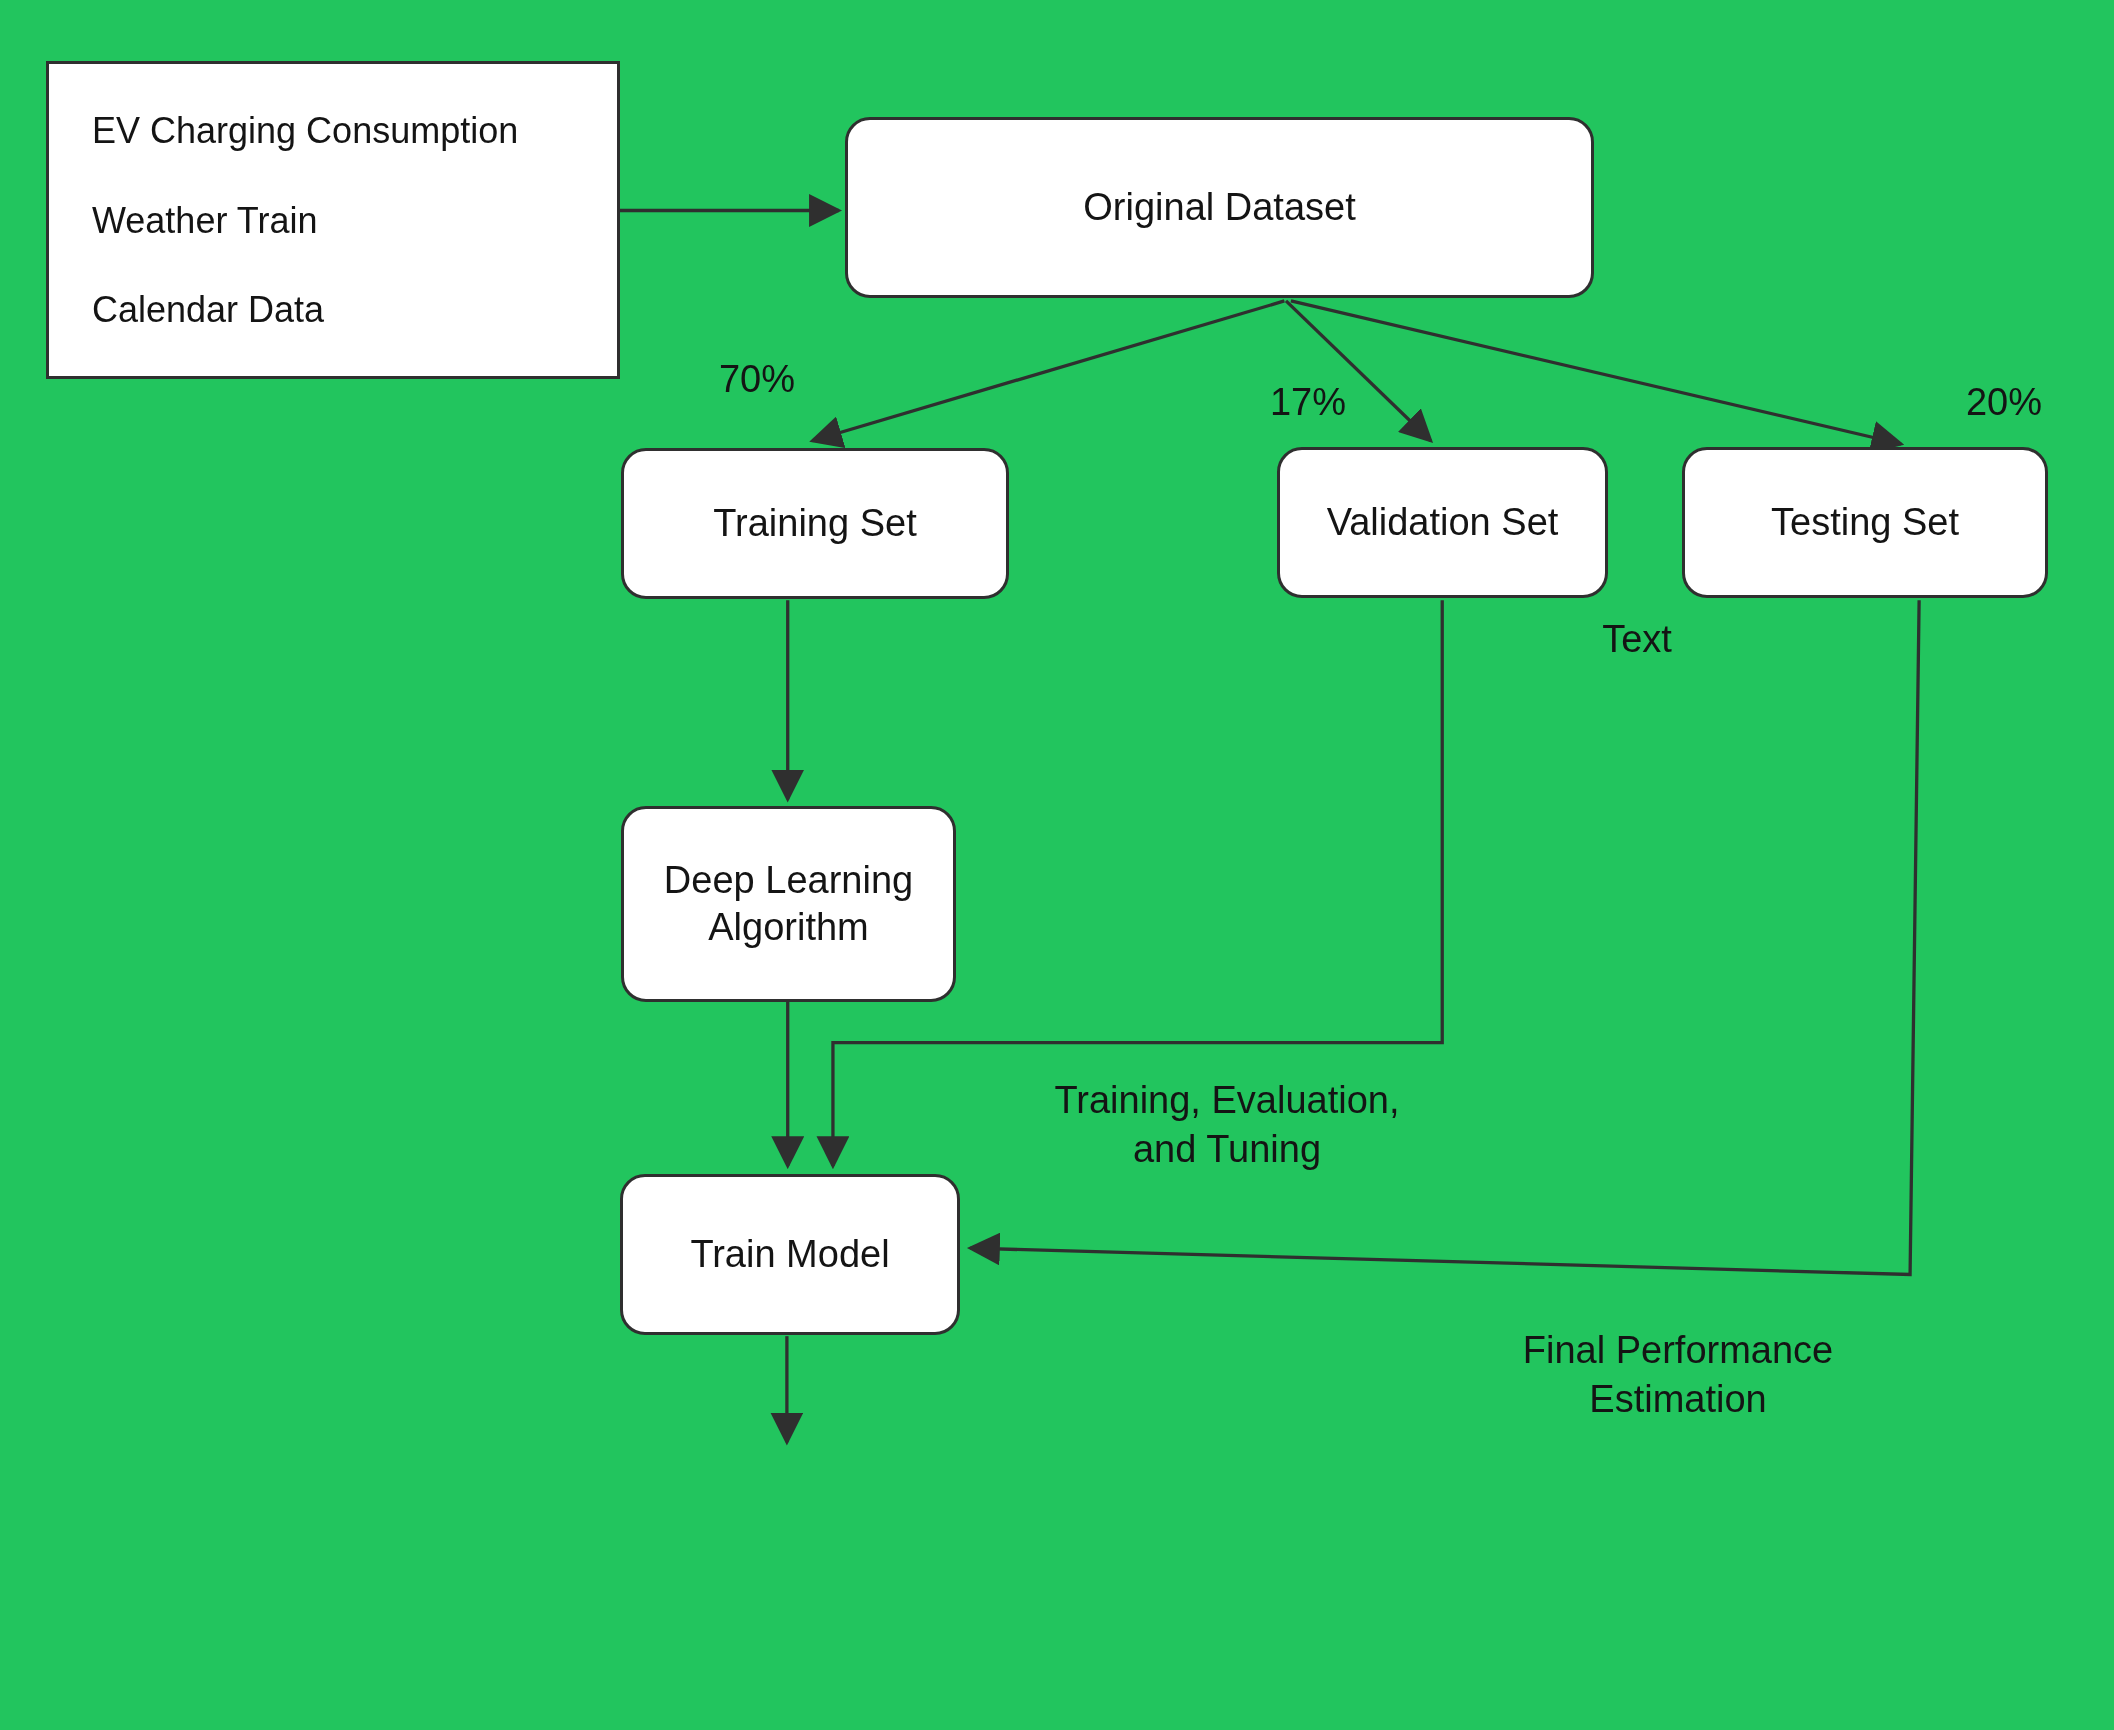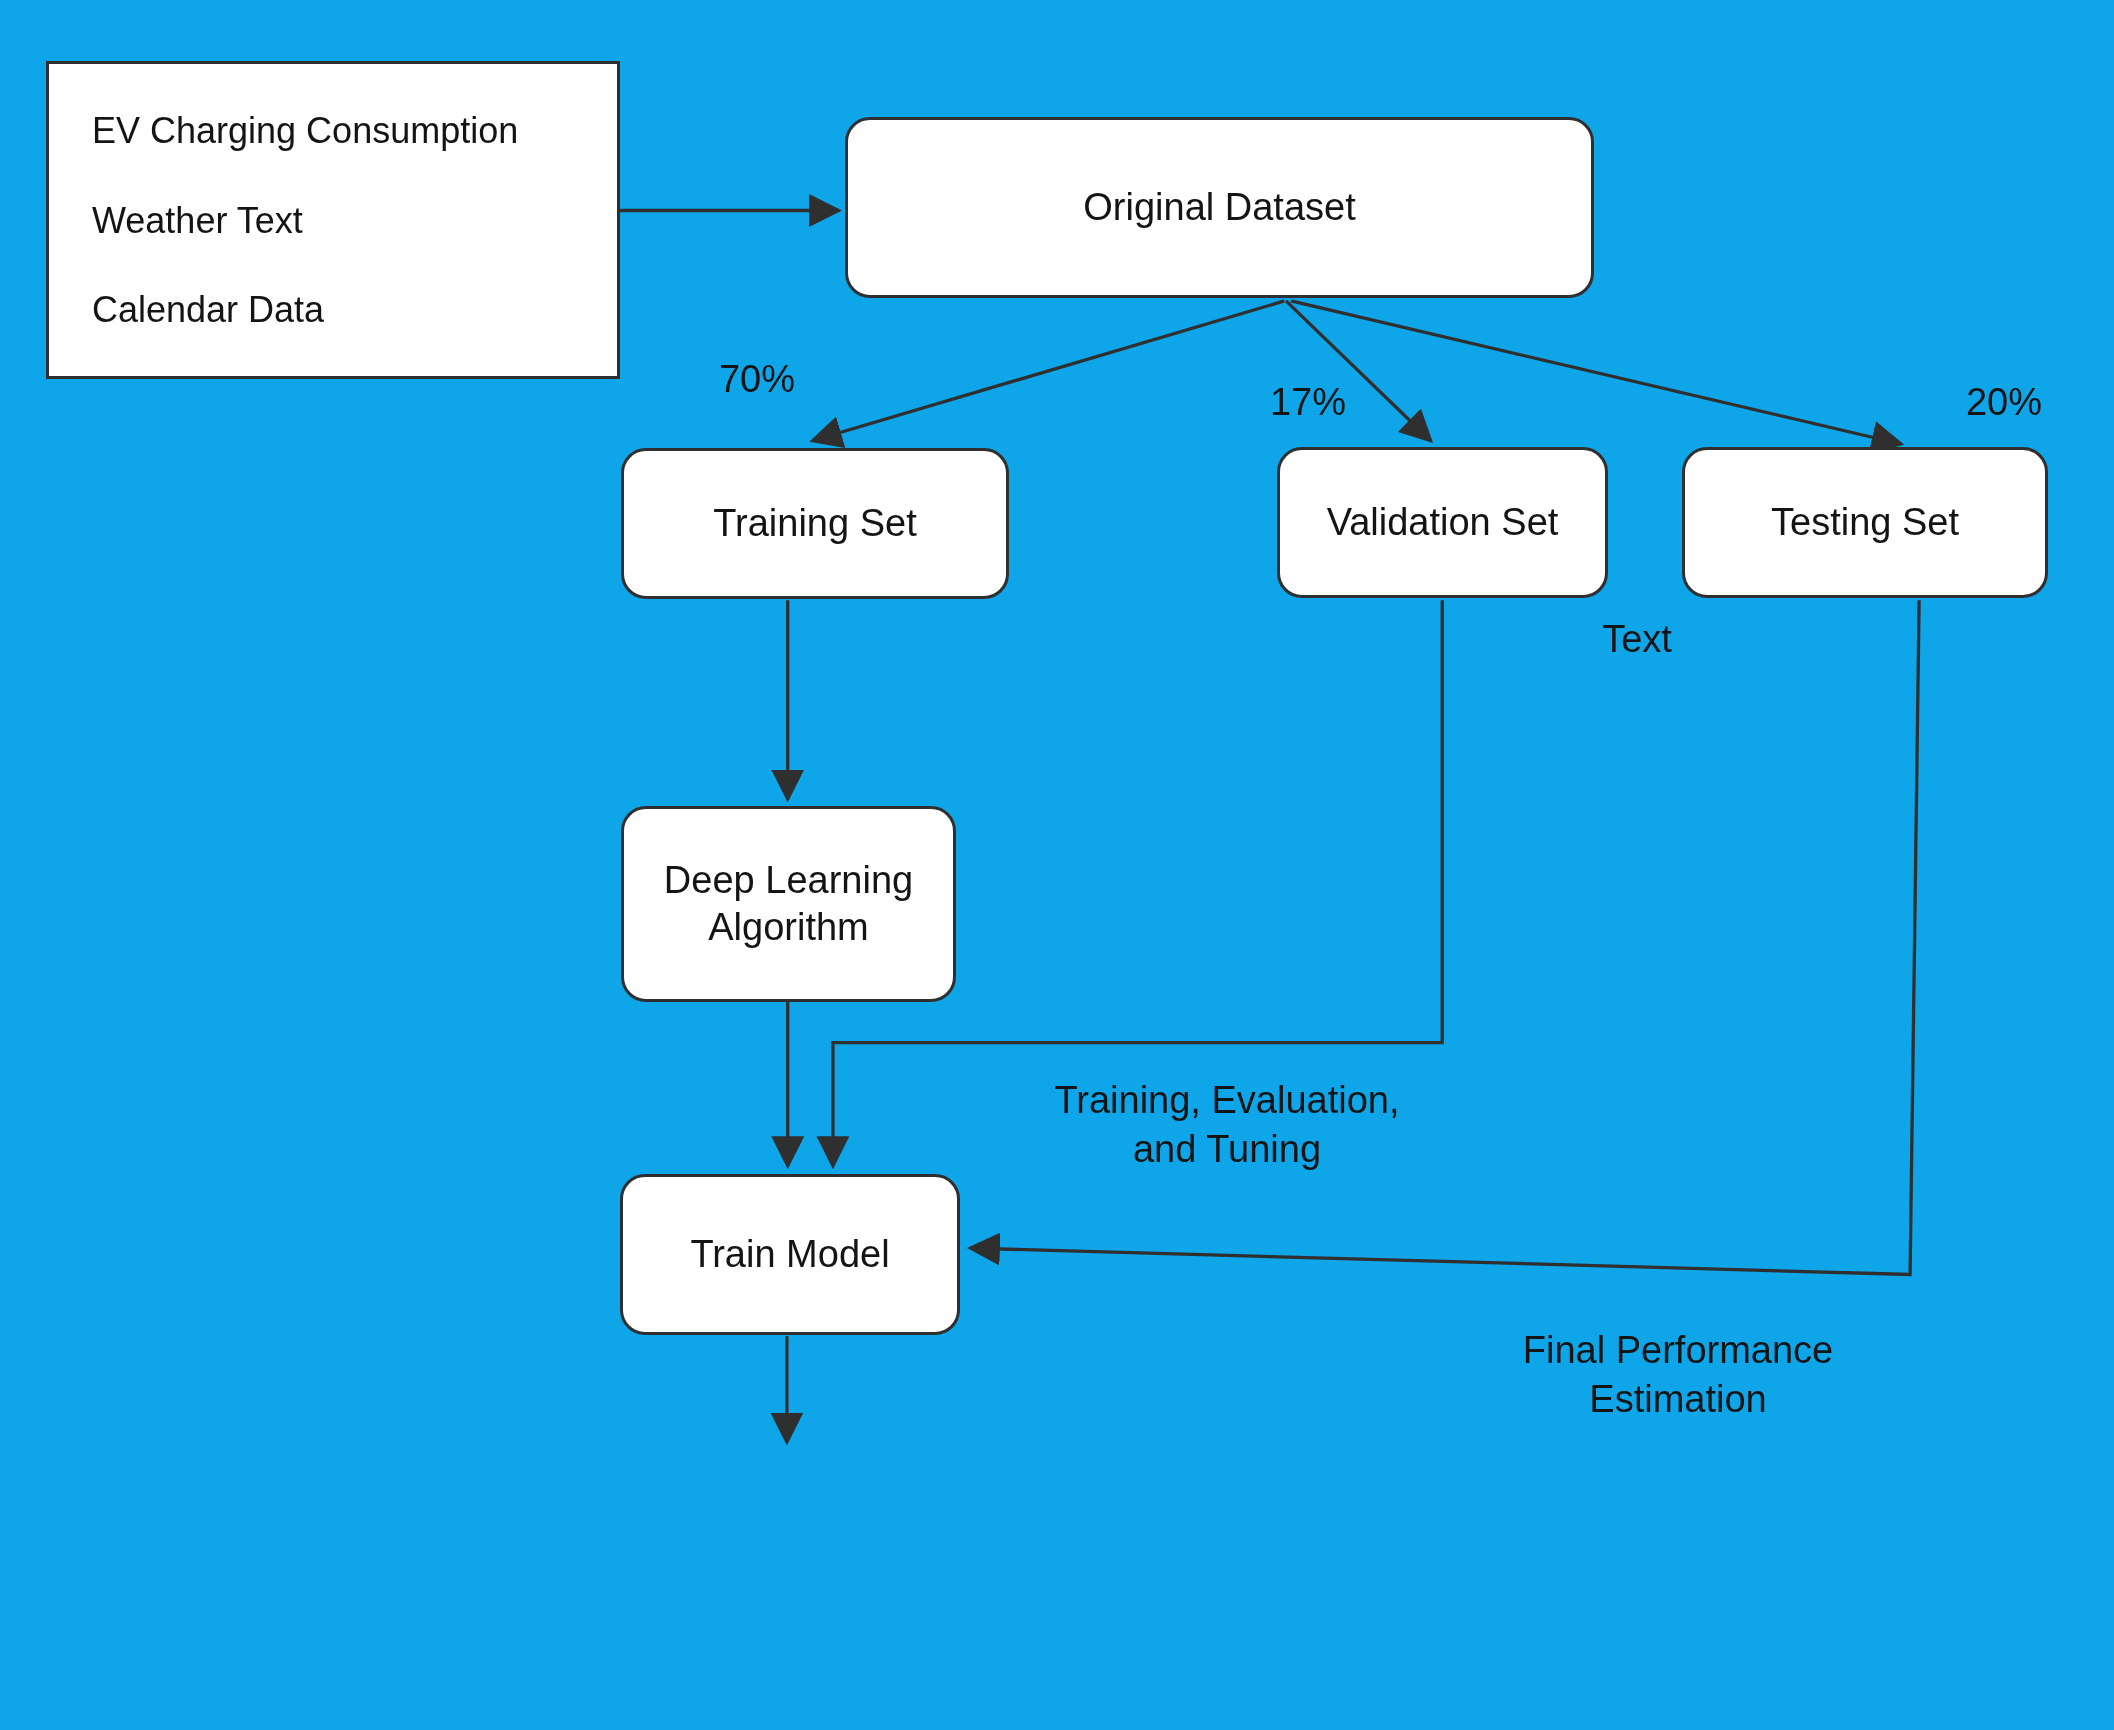--- a/index.html
+++ b/index.html
@@ -4,21 +4,21 @@
 <style>
   html, body {
     margin: 0;
     padding: 0;
     background: #ffffff;
   }
   .canvas {
     position: relative;
     width: 2114px;
     height: 1730px;
-    background: #0ea5e9;
+    background: #22c55e;
     font-family: "Liberation Sans", sans-serif;
     color: #1a1a1a;
     overflow: hidden;
   }
   .edges {
     position: absolute;
     left: 0;
     top: 0;
     width: 2114px;
     height: 1730px;
@@ -78,21 +78,21 @@
       <path d="M958 730 L958 972" marker-end="url(#arrow)"></path>
       <path d="M958 1172 L958 1418" marker-end="url(#arrow)"></path>
       <path d="M1754 730 L1754 1268 L1013 1268 L1013 1418" marker-end="url(#arrow)"></path>
       <path d="M2334 730 L2323 1550 L1180 1518" marker-end="url(#arrow)"></path>
       <path d="M957 1625 L957 1754" marker-end="url(#arrow)"></path>
     </g>
   </svg>
 
   <div class="node sharp src-box" style="left:46px; top:61px; width:574px; height:318px;">
     <div>EV Charging Consumption</div>
-    <div>Weather Text</div>
+    <div>Weather Train</div>
     <div>Calendar Data</div>
   </div>
 
   <div class="node rounded" style="left:845px; top:117px; width:749px; height:181px;">
     <span>Original Dataset</span>
   </div>
 
   <div class="node rounded" style="left:621px; top:448px; width:388px; height:151px;">
     <span>Training Set</span>
   </div>

